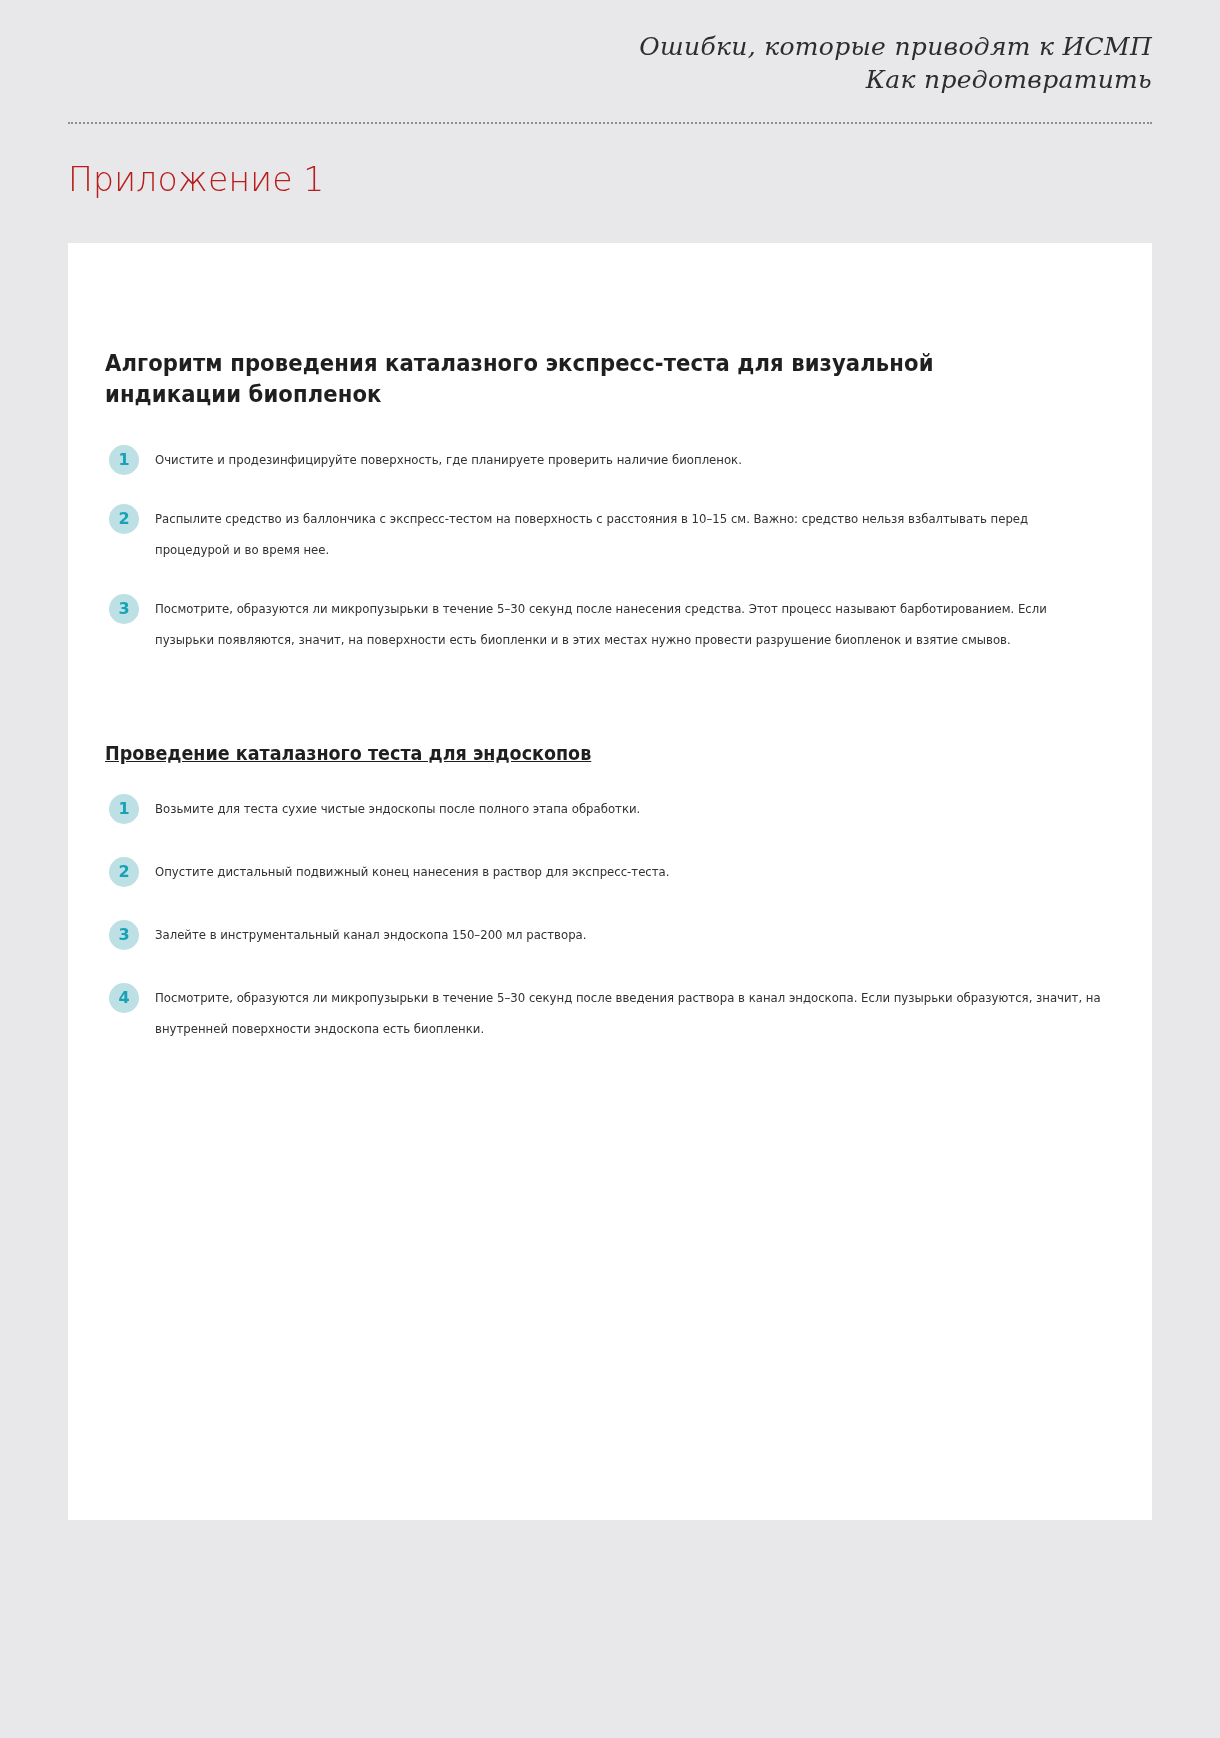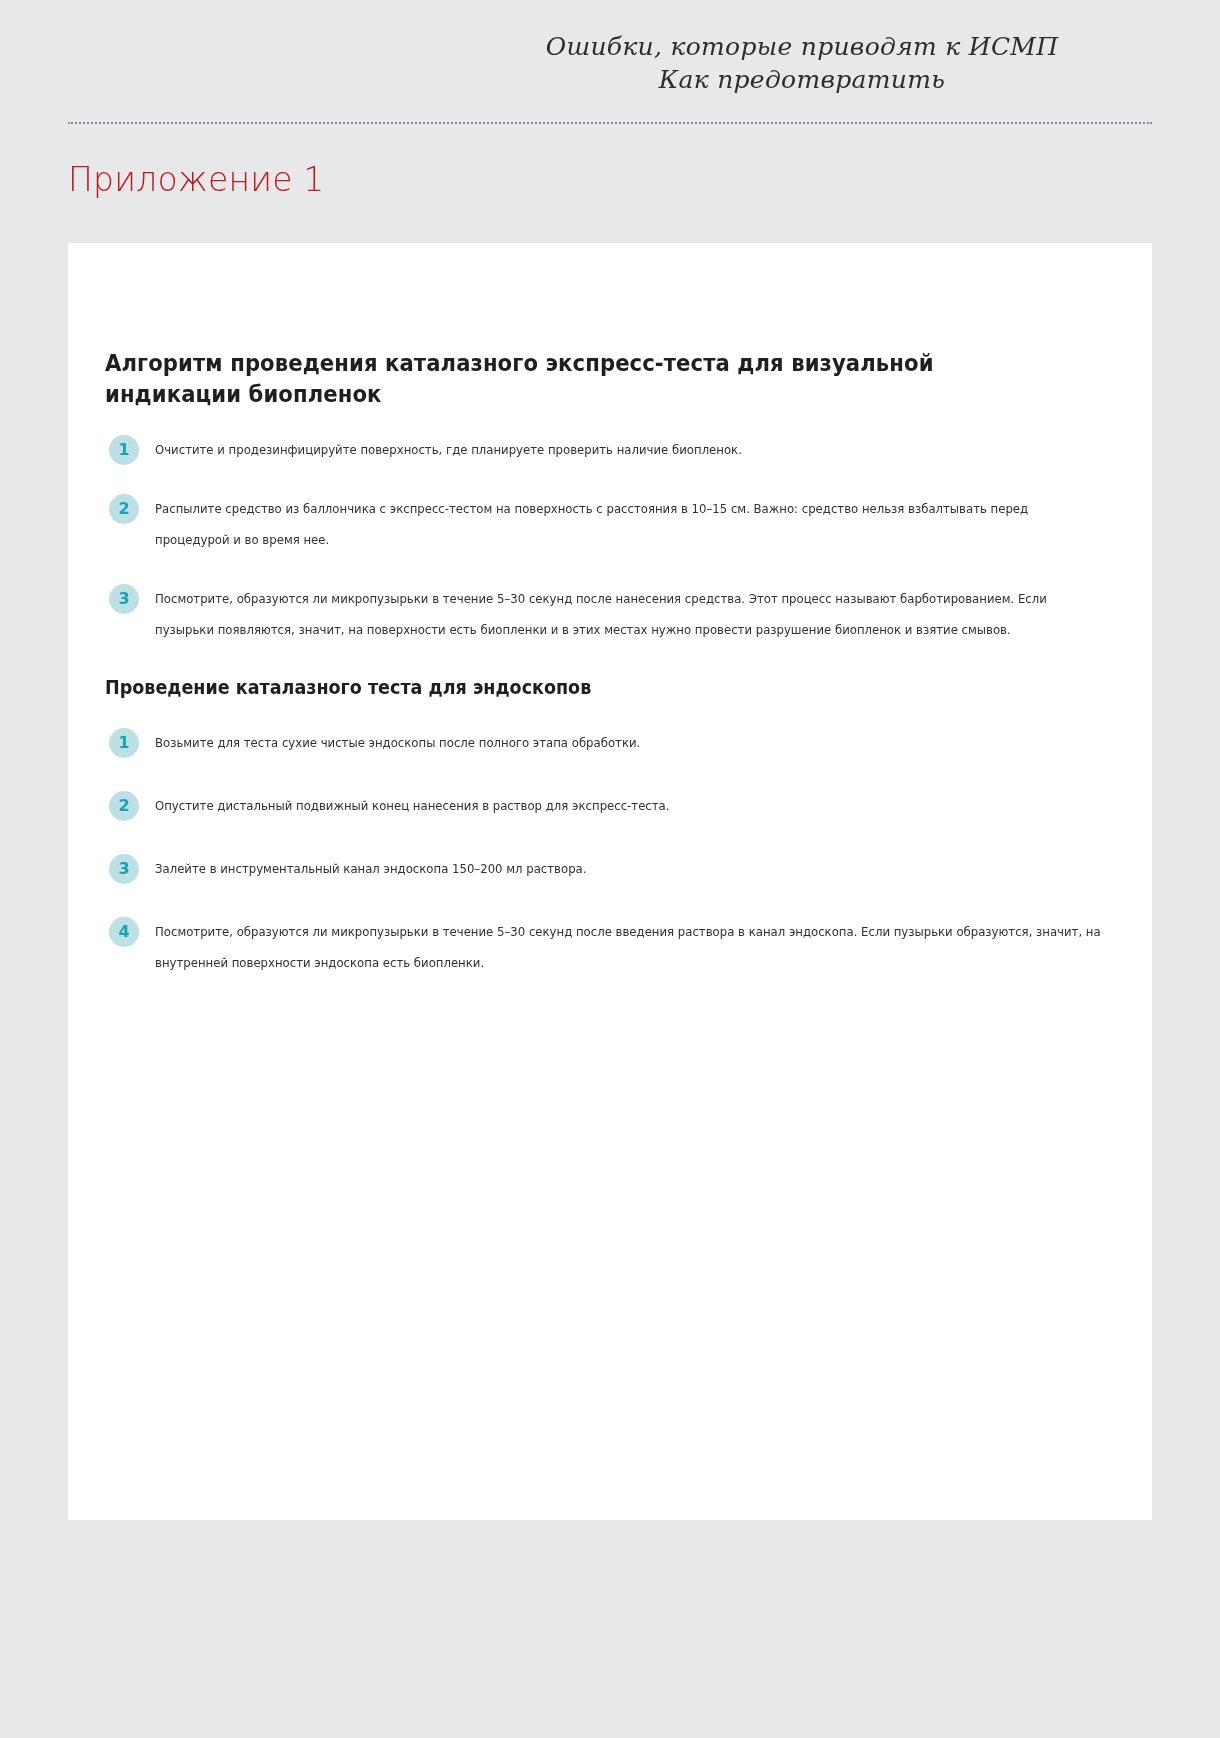--- a/index.html
+++ b/index.html
@@ -14,21 +14,21 @@
     position: relative;
     overflow: hidden;
   }
 
   
   .page-header {
     position: absolute;
     top: 30px;
     right: 68px;
     width: 700px;
-    text-align: center;
+    text-align: right;
   }
   .page-header .hdr-line {
     font-family: "DejaVu Serif", "Liberation Serif", serif;
     font-style: italic;
     font-size: 25px;
     line-height: 33px;
     color: #2d2d2d;
     letter-spacing: 0.3px;
     white-space: nowrap;
   }
@@ -73,34 +73,35 @@
 
   
   .algo-heading {
     font-family: "DejaVu Sans Condensed", "DejaVu Sans", "Liberation Sans", sans-serif;
     font-weight: bold;
     font-size: 23.5px;
     line-height: 31px;
     color: #1f1f1f;
     letter-spacing: 0.1px;
     max-width: 890px;
-    margin: 0 0 24px 0;
+    margin: 0 0 34px 0;
   }
 
   .section-heading {
     font-family: "DejaVu Sans Condensed", "DejaVu Sans", "Liberation Sans", sans-serif;
     font-weight: bold;
     font-size: 19.5px;
     line-height: 26px;
     color: #1f1f1f;
     margin: 0 0 26px 0;
   }
 
   .section-two {
-    margin-top: 30px;
+    margin-top: 86px;
+    text-decoration: underline;
   }
 
   
   .steps {
     list-style: none;
     margin: 0;
     padding: 0;
   }
   .step {
     position: relative;

